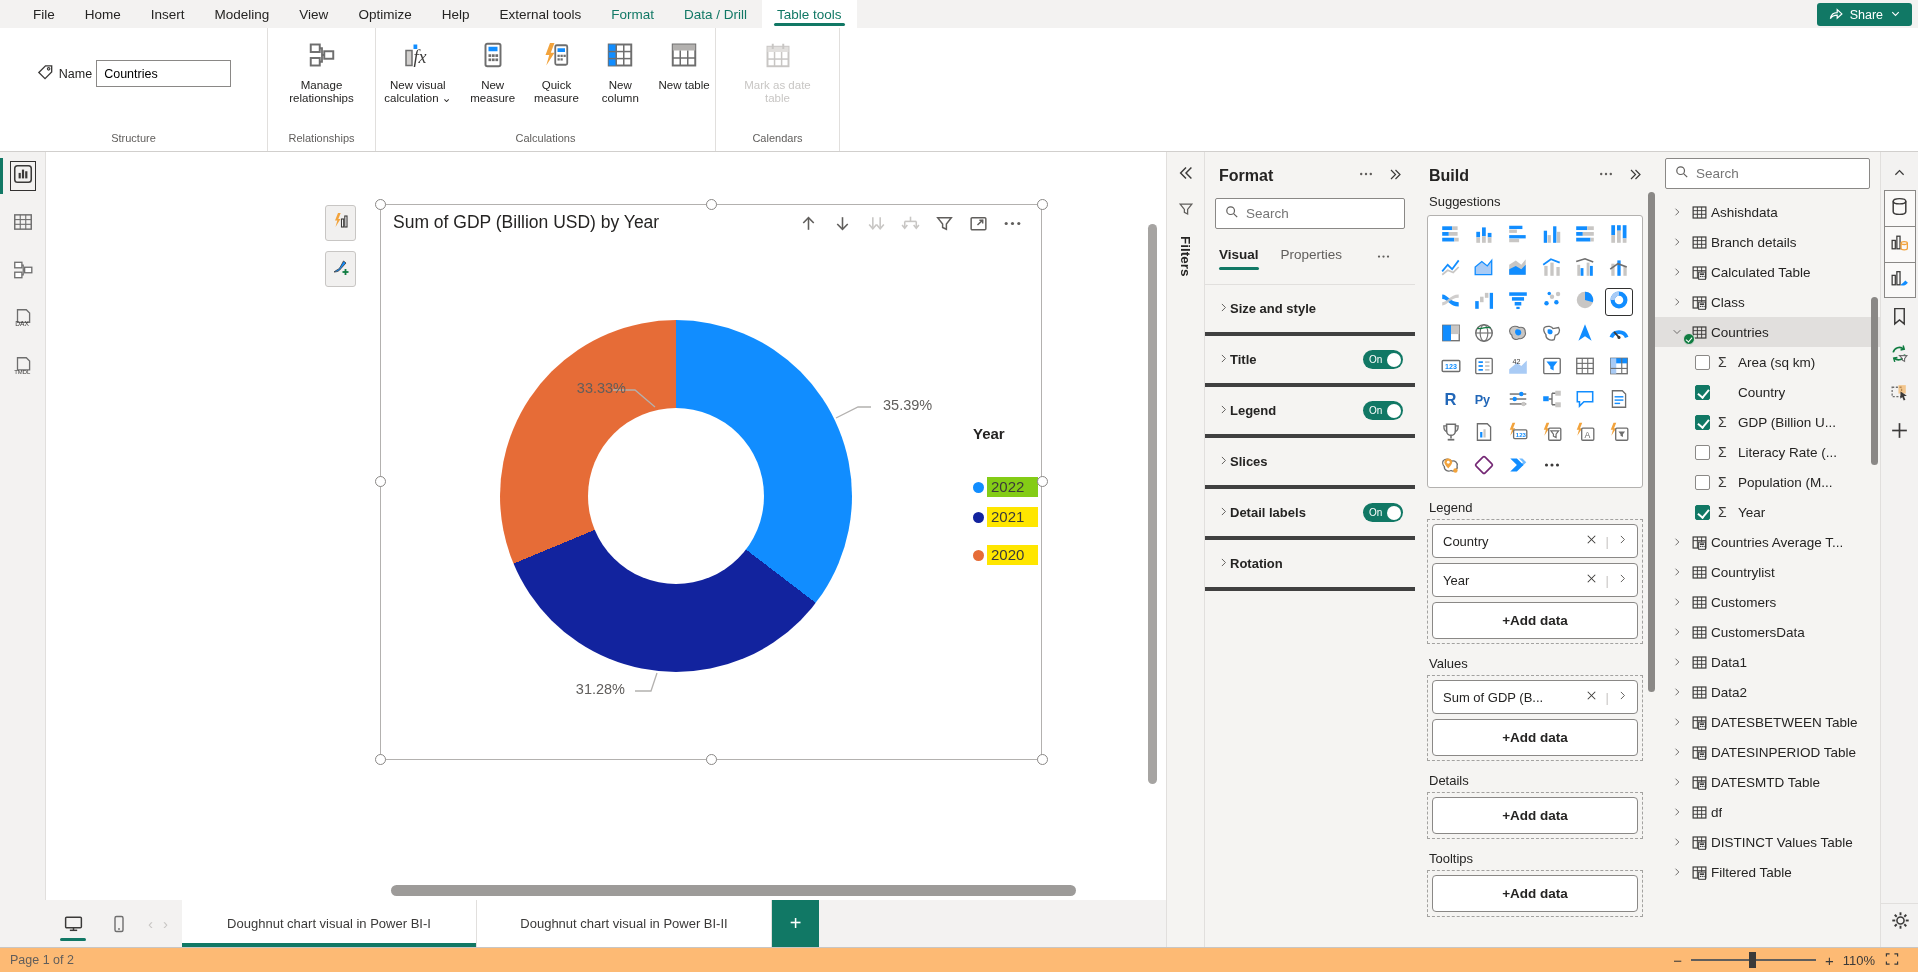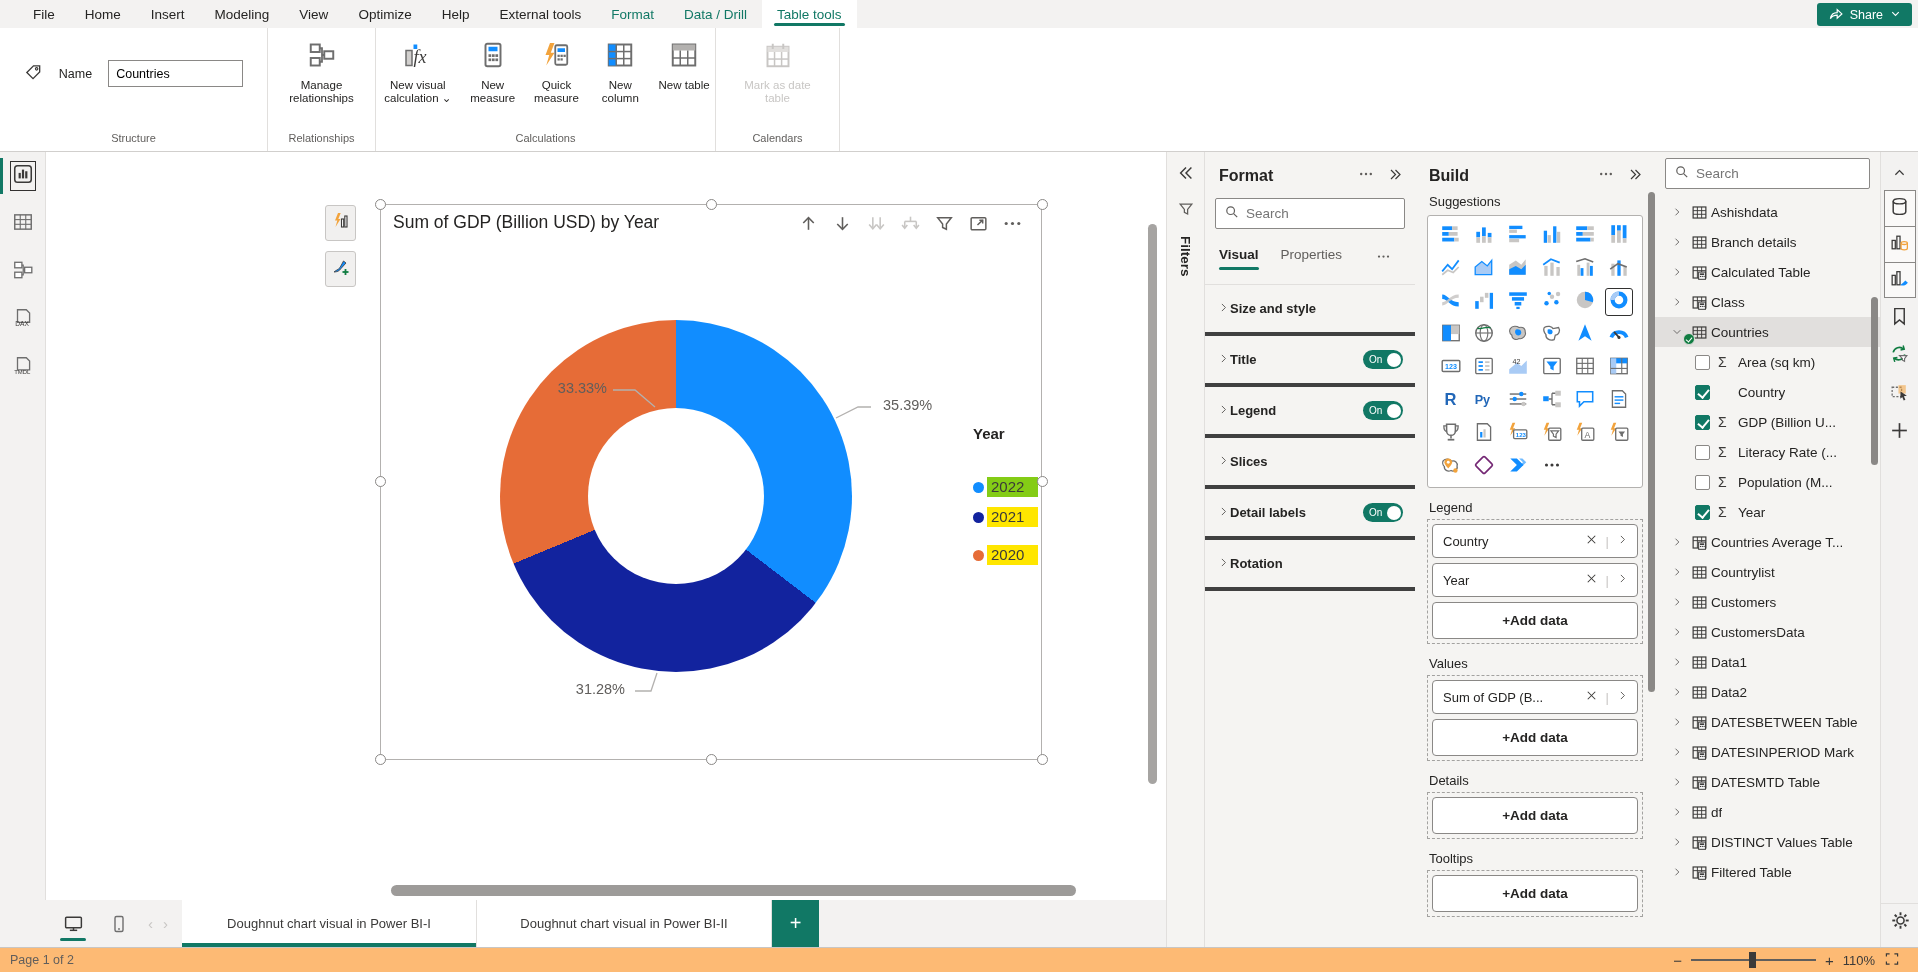--- a/index.html
+++ b/index.html
@@ -27,21 +27,21 @@
   .rgroup { display:flex; flex-direction:column; border-right:1px solid #e1dfdd; }
   .rgroup-content { flex:1; display:flex; align-items:flex-start; justify-content:center;
     gap:2px; padding-top:8px; }
   .rgroup-label { height:24px; font-size:11px; color:#605e5c; text-align:center;
     line-height:22px; }
   .rbtn { width:62px; display:flex; flex-direction:column; align-items:center;
     background:none; border:none; font-family:inherit; font-size:11.5px; color:#252423;
     padding-top:4px; line-height:13px; text-align:center; }
   .rbtn svg { margin-bottom:6px; }
   .rbtn.disabled { color:#c8c6c4; }
-  .g-structure .rgroup-content { align-items:center; padding:6px 14px 14px 14px; gap:16px; }
+  .g-structure .rgroup-content { align-items:center; padding:6px 14px 14px 14px; gap:4px; }
   .name-label { font-size:12.5px; color:#252423; }
   .name-input { width:135px; height:27px; border:1px solid #8a8886; font-size:12.5px;
     padding:0 7px; font-family:inherit; background:#fff; }
 
   
   .left-rail { position:absolute; left:0; top:152px; width:46px; height:748px;
     background:#f3f2f1; border-right:1px solid #e1dfdd; }
   .rail-item { position:relative; width:46px; height:48px; display:flex;
     align-items:center; justify-content:center; }
   .rail-item.active::before { content:""; position:absolute; left:0; top:6px;
@@ -448,21 +448,21 @@
           <div class="donut" style="left:119px;top:115px;width:352px;height:352px;
   background:conic-gradient(#118DFF 0deg 127.40400000000001deg,#12239E 127.40400000000001deg 247.392deg,#E66C37 247.392deg 360deg)"></div>
   <div class="donut-hole" style="left:207px;top:203px;width:176px;height:176px"></div>
         </div>
       <svg class="leader-svg" id="leader-svg" width="662" height="556">
           <polyline points="232,185 254,185 274,202" fill="none" stroke="#b3b1af" stroke-width="1.3"></polyline>
           <polyline points="490,202 477,202 455,213" fill="none" stroke="#b3b1af" stroke-width="1.3"></polyline>
           <polyline points="254,486 270,486 276,468" fill="none" stroke="#b3b1af" stroke-width="1.3"></polyline>
         </svg>
       <div id="pct-labels">
-          <div class="pct-label" style="right: 434px; top: 175px;">33.33%</div>
+          <div class="pct-label" style="right: 415px; top: 175px;">33.33%</div>
           <div class="pct-label" style="left: 502px; top: 192px;">35.39%</div>
           <div class="pct-label" style="right: 416px; top: 476px;">31.28%</div>
         </div>
       <div class="legend">
         <div class="legend-title">Year</div>
         <div id="legend-items">
             <div class="legend-item" style="top: 50px; left: 0px;">
               <span class="legend-dot" style="background:#118DFF"></span>
    <span class="legend-text" style="background:#84cc16">2022</span>
             </div>
@@ -1311,21 +1311,21 @@
               <line x1="12.5" y1="3.5" x2="12.5" y2="10" stroke="#3b3a39" stroke-width="1.1"></line>
               <rect x="9" y="9.5" width="8" height="8.5" fill="#fff" stroke="#3b3a39" stroke-width="1.2"></rect>
               <rect x="10.5" y="11" width="5" height="2" fill="#3b3a39"></rect>
               <g fill="#3b3a39">
                 <rect x="10.5" y="14" width="1.4" height="1.4"></rect>
                 <rect x="12.6" y="14" width="1.4" height="1.4"></rect>
                 <rect x="14.7" y="14" width="1.4" height="1.4"></rect>
               </g>
             </svg>
           </span>
-    <span class="lbl">DATESINPERIOD Mark</span>
+    <span class="lbl">DATESINPERIOD Table</span>
         </div>
         <div class="tree-row">
           <span class="chev">
             <svg width="12" height="12" viewBox="0 0 20 20" xmlns="http://www.w3.org/2000/svg">
               <polyline points="7.5,4.5 13,10 7.5,15.5" fill="none" stroke="#605e5c" stroke-width="1.5"></polyline>
             </svg>
           </span>
     <span class="ticon">
             <svg width="17" height="17" viewBox="0 0 20 20" xmlns="http://www.w3.org/2000/svg">
               <rect x="2.5" y="3.5" width="15" height="13" fill="none" stroke="#3b3a39" stroke-width="1.4"></rect>

